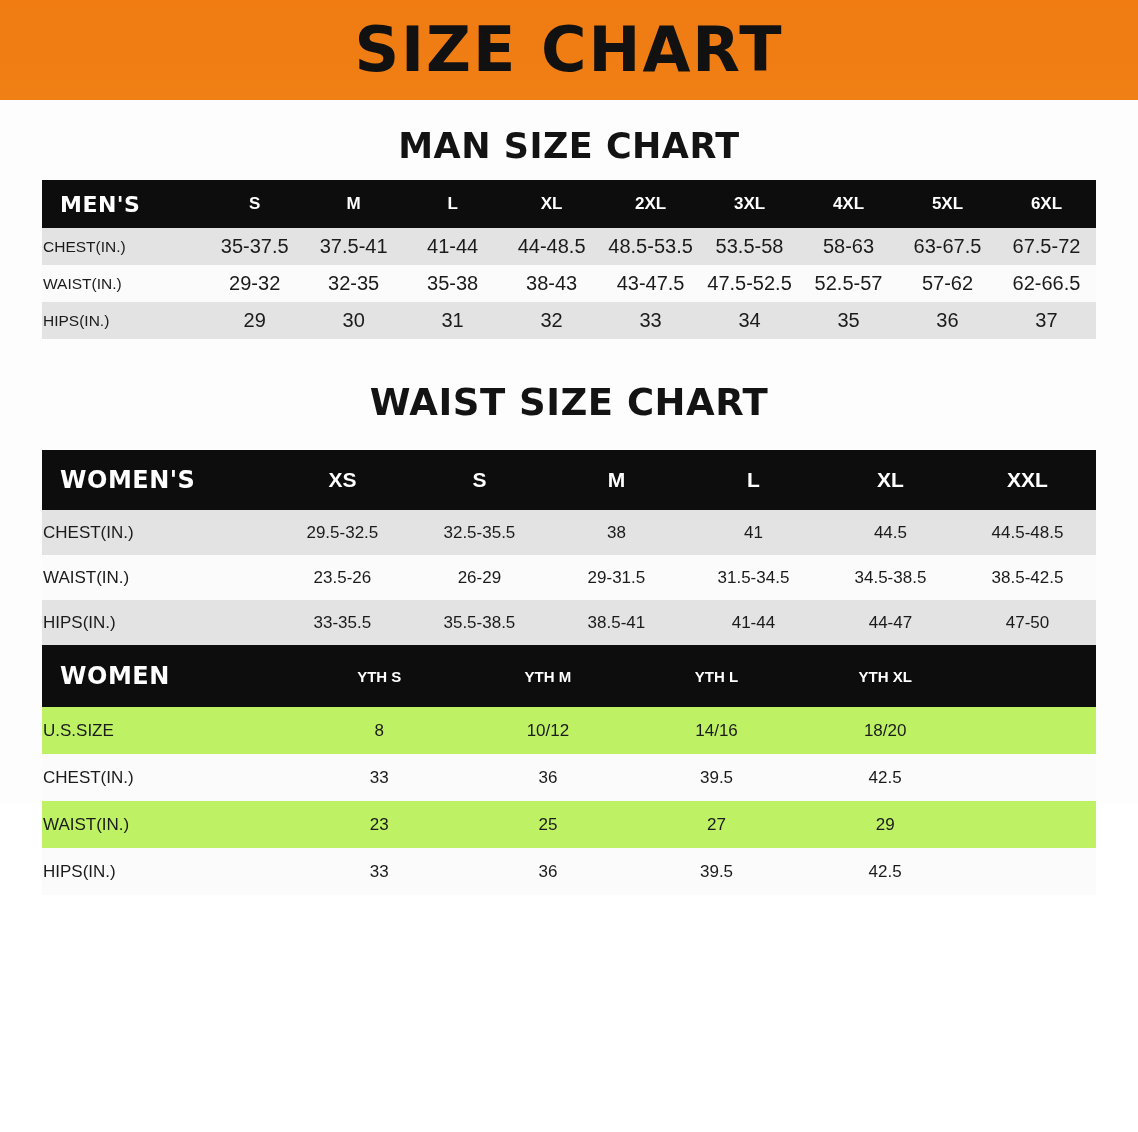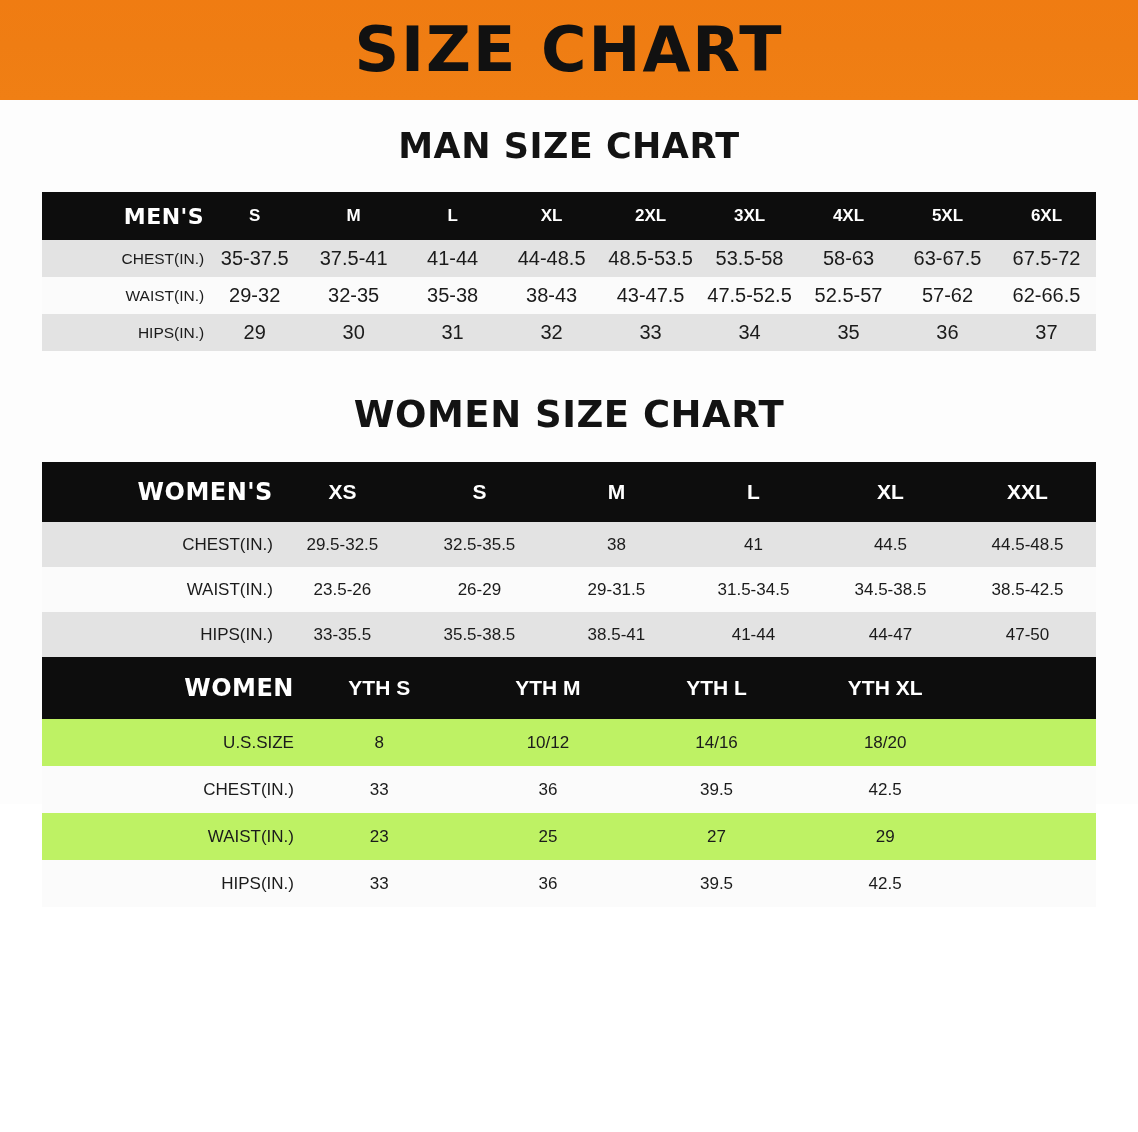--- a/index.html
+++ b/index.html
@@ -42,21 +42,21 @@
   .section-title {
     text-align: center;
     font-family: "DejaVu Sans", sans-serif;
     font-weight: bold;
     color: #131313;
   }
   .title-man {
     font-size: 35px;
     letter-spacing: 0.5px;
     margin-top: 26px;
-    margin-bottom: 26px;
+    margin-bottom: 14px;
   }
   .title-women {
     font-size: 37px;
     letter-spacing: 0.5px;
     margin-top: 42px;
     margin-bottom: 26px;
   }
   .title-youth {
     font-size: 37px;
     letter-spacing: 0.5px;
@@ -81,44 +81,44 @@
   }
   
   table.size-table thead tr {
     background: #0d0d0d;
   }
   table.size-table thead th {
     color: #ffffff;
     font-weight: bold;
   }
   table.size-table thead th.rowlabel {
-    text-align: right;
+    text-align: left;
     padding-left: 18px;
     font-family: "DejaVu Sans", sans-serif;
     letter-spacing: 0.5px;
   }
   table.size-table td.rowlabel {
     font-weight: normal;
-    text-align: right;
+    text-align: left;
   }
 
   
   #men-table thead th { font-size: 17px; height: 46px; }
   #men-table thead th.rowlabel { font-size: 22px; }
   #men-table td { font-size: 20px; height: 35px; }
   #men-table td.rowlabel { font-size: 15.5px; }
 
   
   #women-table thead th { font-size: 21px; height: 58px; }
   #women-table thead th.rowlabel { font-size: 24px; }
   #women-table td { font-size: 17px; height: 43px; }
   #women-table td.rowlabel { font-size: 17px; }
 
   
-  #youth-table thead th { font-size: 21px; height: 60px; }
+  #youth-table thead th { font-size: 15px; height: 60px; }
   #youth-table thead th.rowlabel { font-size: 24px; }
   #youth-table td { font-size: 17px; height: 45px; }
   #youth-table td.rowlabel { font-size: 17px; }
 
   .row-shade-a { background: #e3e3e3; }
   .row-shade-b { background: #bef264; }
   .row-shade-c { background: #fbfbfb; }
 
   
   .footer-note {
@@ -204,21 +204,21 @@
           <td>33</td>
           <td>34</td>
           <td>35</td>
           <td>36</td>
           <td>37</td>
         </tr>
       </tbody>
     </table>
   </div>
 
-  <div class="section-title title-women">WOMEN SIZE CHART</div>
+  <div class="section-title title-women">WAIST SIZE CHART</div>
   <div class="tbl-wrap">
     <table class="size-table" id="women-table">
       <colgroup>
         <col style="width:22%">
         <col style="width:13%">
           <col style="width:13%">
           <col style="width:13%">
         <col style="width:13%">
           <col style="width:13%">
           <col style="width:13%">

